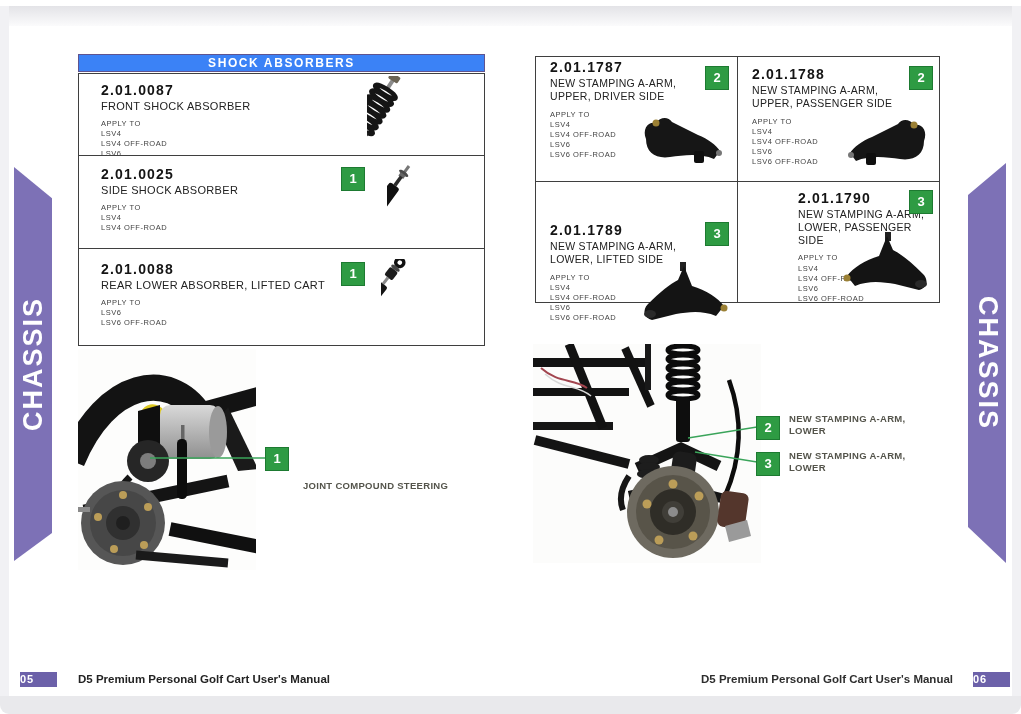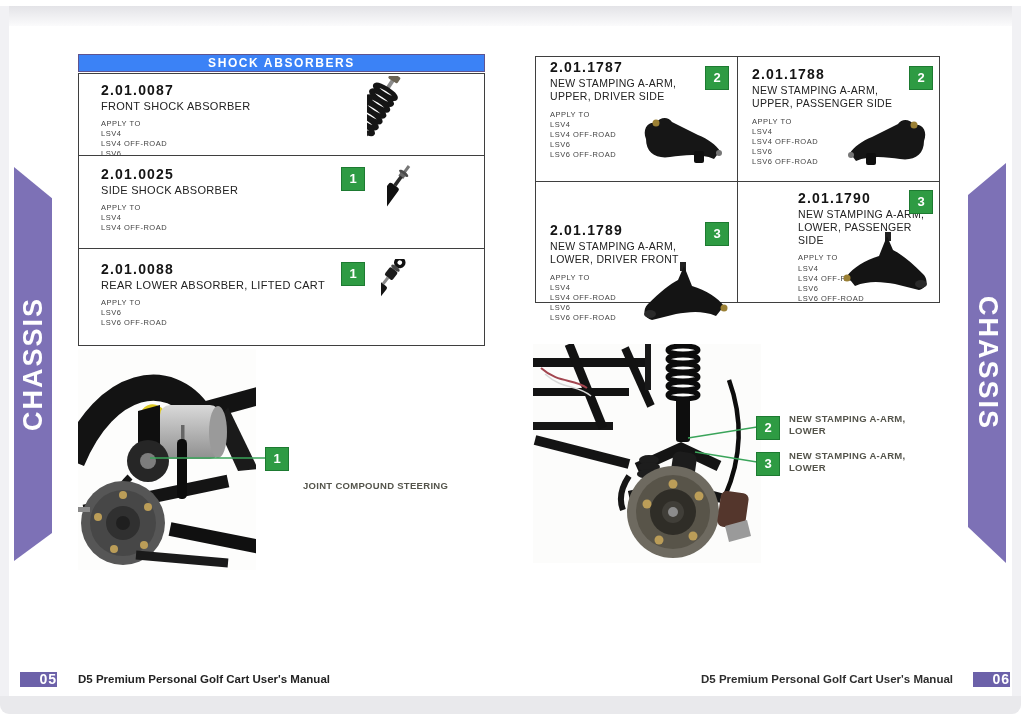--- a/index.html
+++ b/index.html
@@ -29,21 +29,21 @@
   
   .aarms-body{position:relative;width:403px;height:245px;border:1px solid #3f3f3f;background:#fff;}
   .vline{position:absolute;left:201px;top:0;bottom:0;width:1px;background:#3f3f3f;}
   .hline{position:absolute;top:124px;left:0;right:0;height:1px;background:#3f3f3f;}
   .cell{position:absolute;width:201px;height:124px;}
   .cell .pname{font-size:10.5px;line-height:1.22;}
   
   .callout-label{font-size:9.5px;font-weight:600;letter-spacing:.3px;color:#54544b;line-height:1.3;}
   
   .page-badge{position:absolute;width:37px;height:15px;background:#6c61a9;color:#fff;font-weight:bold;
-              font-size:14px;text-align:right;line-height:15px;letter-spacing:1px;}
+              font-size:11px;text-align:left;line-height:15px;letter-spacing:1px;}
   .footer-title{position:absolute;font-size:11.5px;font-weight:bold;color:#232323;line-height:15px;}
   svg{display:block;}
 </style>
 </head>
 <body>
 
 <div id="canvas">
 
   <div class="abs top-shadow"></div>
   <div class="abs edge" style="left:0;"></div>
@@ -232,21 +232,21 @@
           <circle cx="20" cy="10" r="3.5" fill="#9b8034"></circle>
             <circle cx="83" cy="40" r="3" fill="#777"></circle>
         </svg>
       </div>
 
       <div class="cell" style="left:0;top:125px;width:201px;height:119px;margin-top:32px;">
         <div style="position:absolute;left:14px;top:8px;">
           <div class="pn">2.01.1789</div>
           <div class="pname">
             <div>NEW STAMPING A-ARM,</div>
-            <div>LOWER, DRIVER FRONT</div>
+            <div>LOWER, LIFTED SIDE</div>
           </div>
           <div class="apply">
             <div>APPLY TO</div>
             <div>LSV4</div>
             <div>LSV4 OFF-ROAD</div>
             <div>LSV6</div>
             <div>LSV6 OFF-ROAD</div>
           </div>
         </div>
         <div class="num-badge" style="left:169px;top:8px;">3</div>

